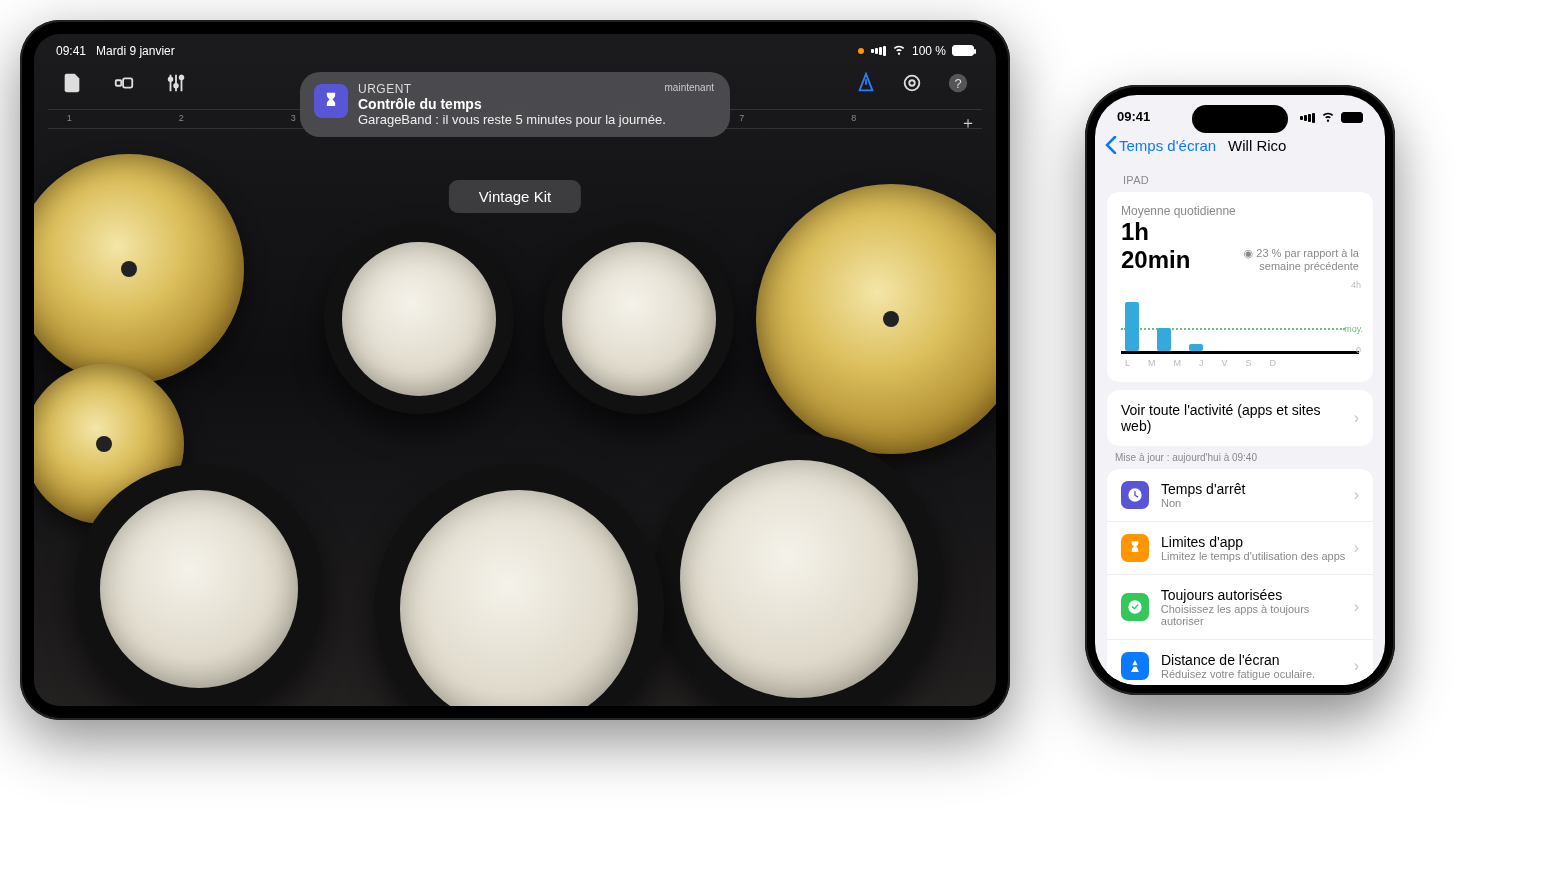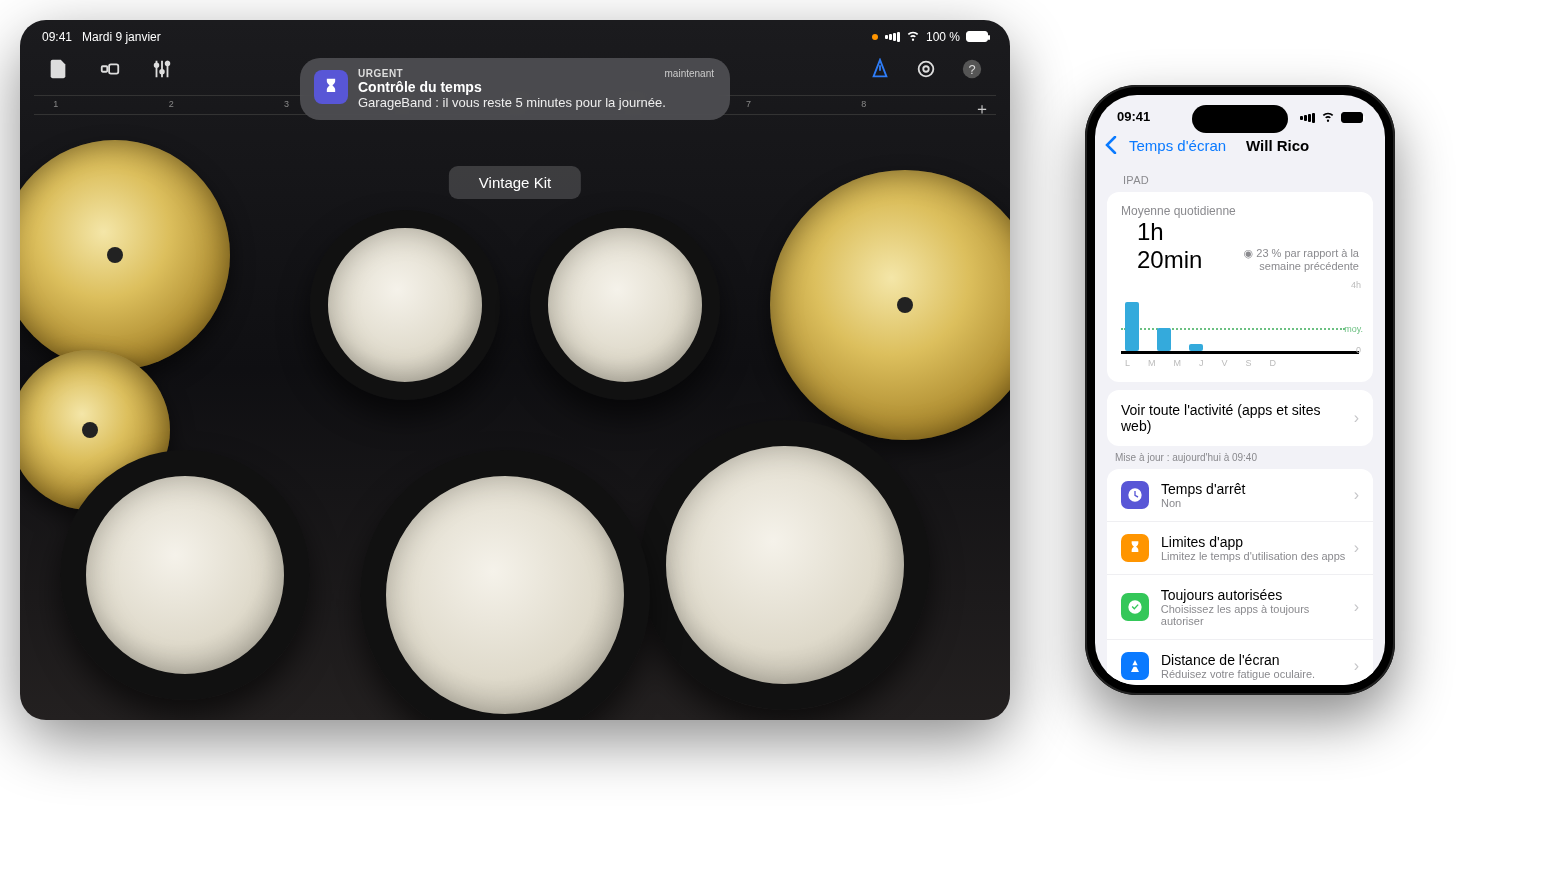--- a/index.html
+++ b/index.html
@@ -4,20 +4,21 @@
 <style>
   * { margin: 0; padding: 0; box-sizing: border-box; font-family: -apple-system, "Helvetica Neue", Arial, sans-serif; }
   body { width: 1560px; height: 876px; background: #fff; position: relative; overflow: hidden; }
 
   
   .ipad {
     position: absolute; left: 20px; top: 20px;
     width: 990px; height: 700px;
     background: #000; border-radius: 40px;
     box-shadow: 0 20px 60px rgba(0,0,0,.45), 0 0 0 2px #222 inset;
+    padding: 14px;
   }
   .ipad-screen {
     width: 100%; height: 100%; border-radius: 26px;
     background: linear-gradient(180deg,#1b1b1e 0%,#0f0f12 50%,#232020 100%);
     position: relative; overflow: hidden; color:#fff;
   }
   .status-bar {
     display:flex; justify-content:space-between; align-items:center;
     font-size:12px; padding:8px 22px 0; font-weight:500;
   }
@@ -43,21 +44,21 @@
   .notif {
     position:absolute; left:50%; top:38px; transform:translateX(-50%);
     width:430px; background:rgba(88,88,92,.78);
     backdrop-filter: blur(6px);
     border-radius:20px; display:flex; gap:10px; padding:10px 14px;
     color:#fff; font-size:13px;
   }
   .notif-icon{width:34px;height:34px;border-radius:8px;background:#5856d6;display:flex;align-items:center;justify-content:center;margin-top:2px;}
   .notif-icon svg{width:20px;height:20px;fill:#fff;}
   .notif-body{flex:1;}
-  .notif-urgent{font-size:10px;letter-spacing:.5px;color:#ddd;font-weight:700;}
+  .notif-urgent{font-size:12px;letter-spacing:.5px;color:#ddd;font-weight:400;}
   .notif-title{font-weight:600;font-size:14px;}
   .notif-msg{color:#eee;font-size:13px;}
   .notif-time{font-size:10px;color:#ccc;position:absolute;right:16px;top:10px;}
 
   
   .ruler{height:20px;border-top:1px solid #333;border-bottom:1px solid #333;display:flex;align-items:center;color:#888;font-size:9px;position:relative;margin:4px 14px 0;}
   .ruler span{position:absolute;top:3px;}
   .ruler-add{position:absolute;right:6px;top:1px;color:#ccc;font-size:16px;}
 
   .kit-label {
@@ -79,28 +80,28 @@
     width:310px; height:610px; background:#000;
     border-radius:52px; box-shadow:0 25px 55px rgba(0,0,0,.45),0 0 0 2px #222 inset;
     padding:10px;
   }
   .iphone-screen{width:100%;height:100%;border-radius:42px;background:#f2f2f7;position:relative;overflow:hidden;color:#000;}
   .island{position:absolute;left:50%;top:10px;transform:translateX(-50%);width:96px;height:28px;background:#000;border-radius:18px;z-index:5;}
   .ph-status{display:flex;justify-content:space-between;font-size:13px;font-weight:600;padding:14px 22px 0;}
   .ph-status .bars span{background:#000}
   .ph-status .batt{border-color:#000;background:#000}
   .ph-nav{display:flex;align-items:center;gap:4px;font-size:15px;padding:10px 10px 8px;}
-  .ph-back{color:#0a7aff;display:flex;align-items:center;gap:12px;font-size:15px;}
-  .ph-title{font-weight:700;margin-left:16px;}
+  .ph-back{color:#0a7aff;display:flex;align-items:center;gap:2px;font-size:15px;}
+  .ph-title{font-weight:400;margin-left:8px;}
   .sec-label{font-size:11px;color:#8a8a8e;text-transform:uppercase;padding:12px 28px 6px;letter-spacing:.3px;}
   .card{background:#fff;margin:0 12px;border-radius:12px;font-size:14px;}
   .card.pad{padding:12px 14px;}
   .avg-row{display:flex;justify-content:space-between;align-items:flex-end;}
   .avg-label{font-size:12px;color:#8a8a8e;}
-  .avg-val{font-size:24px;font-weight:400;margin-left:16px;}
+  .avg-val{font-size:24px;font-weight:700;}
   .avg-delta{font-size:11px;color:#8a8a8e;text-align:right;max-width:120px;line-height:1.25;margin-left:37px;}
   .chart{height:70px;margin-top:10px;position:relative;border-bottom:3px solid #000000;}
   .chart .ylab{position:absolute;right:-2px;font-size:9px;color:#bbb;}
   .chart .dash{position:absolute;left:0;right:14px;border-top:2px dotted #6cc082;}
   .chart .bars2{position:absolute;bottom:0;left:4px;right:18px;display:flex;gap:18px;align-items:flex-end;height:100%;}
   .chart .bars2 div{width:14px;background:#34aadc;border-radius:2px;}
   .chart-x{display:flex;gap:18px;font-size:9px;color:#bbb;margin:4px 0 2px 4px;}
   .moy{position:absolute;right:-4px;font-size:9px;color:#6cc082;}
   .row{display:flex;align-items:center;justify-content:space-between;padding:12px 14px;border-top:1px solid #efeff2;min-height:44px;}
   .row:first-child{border-top:none;}

